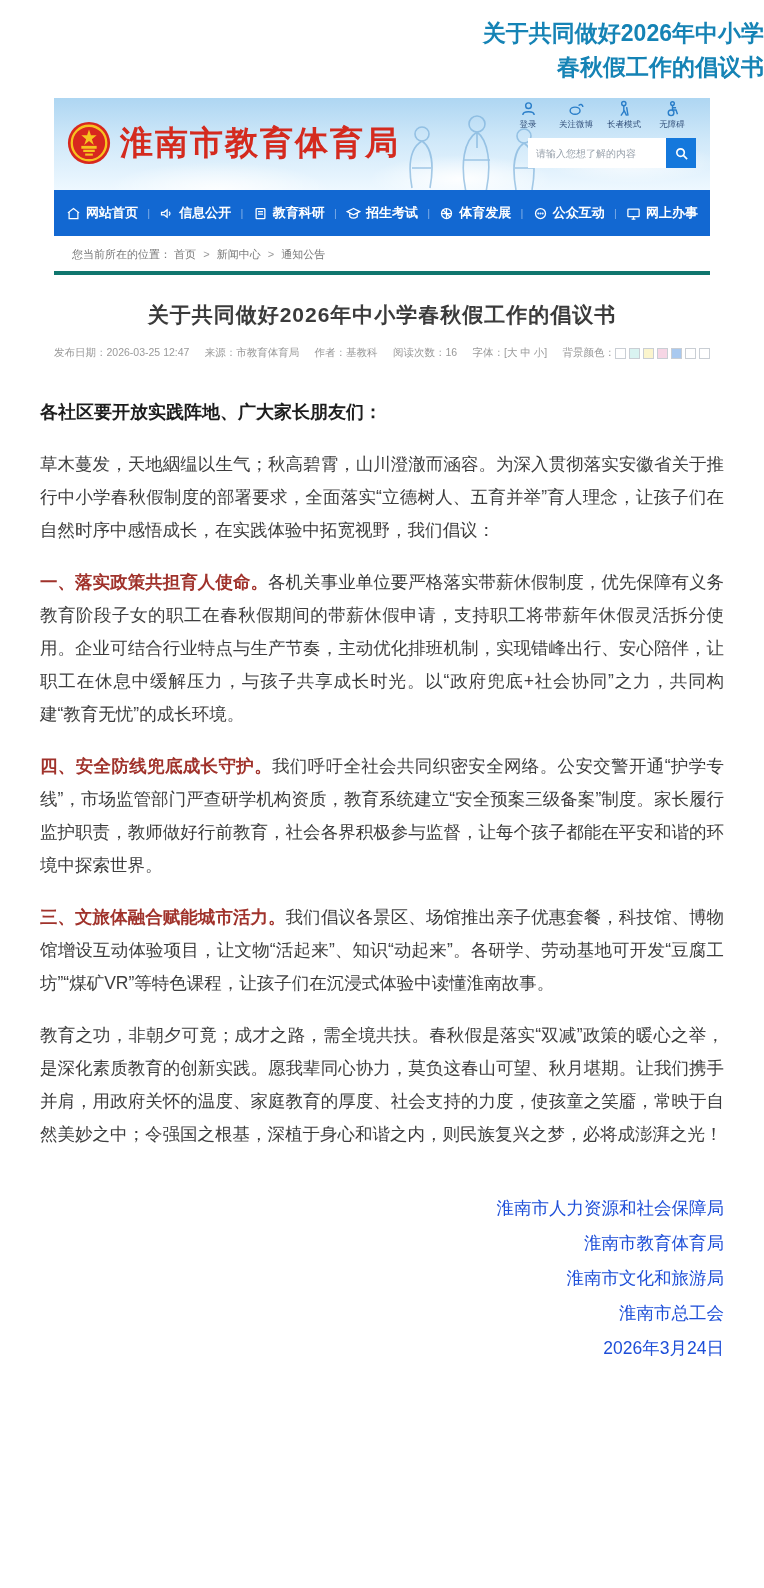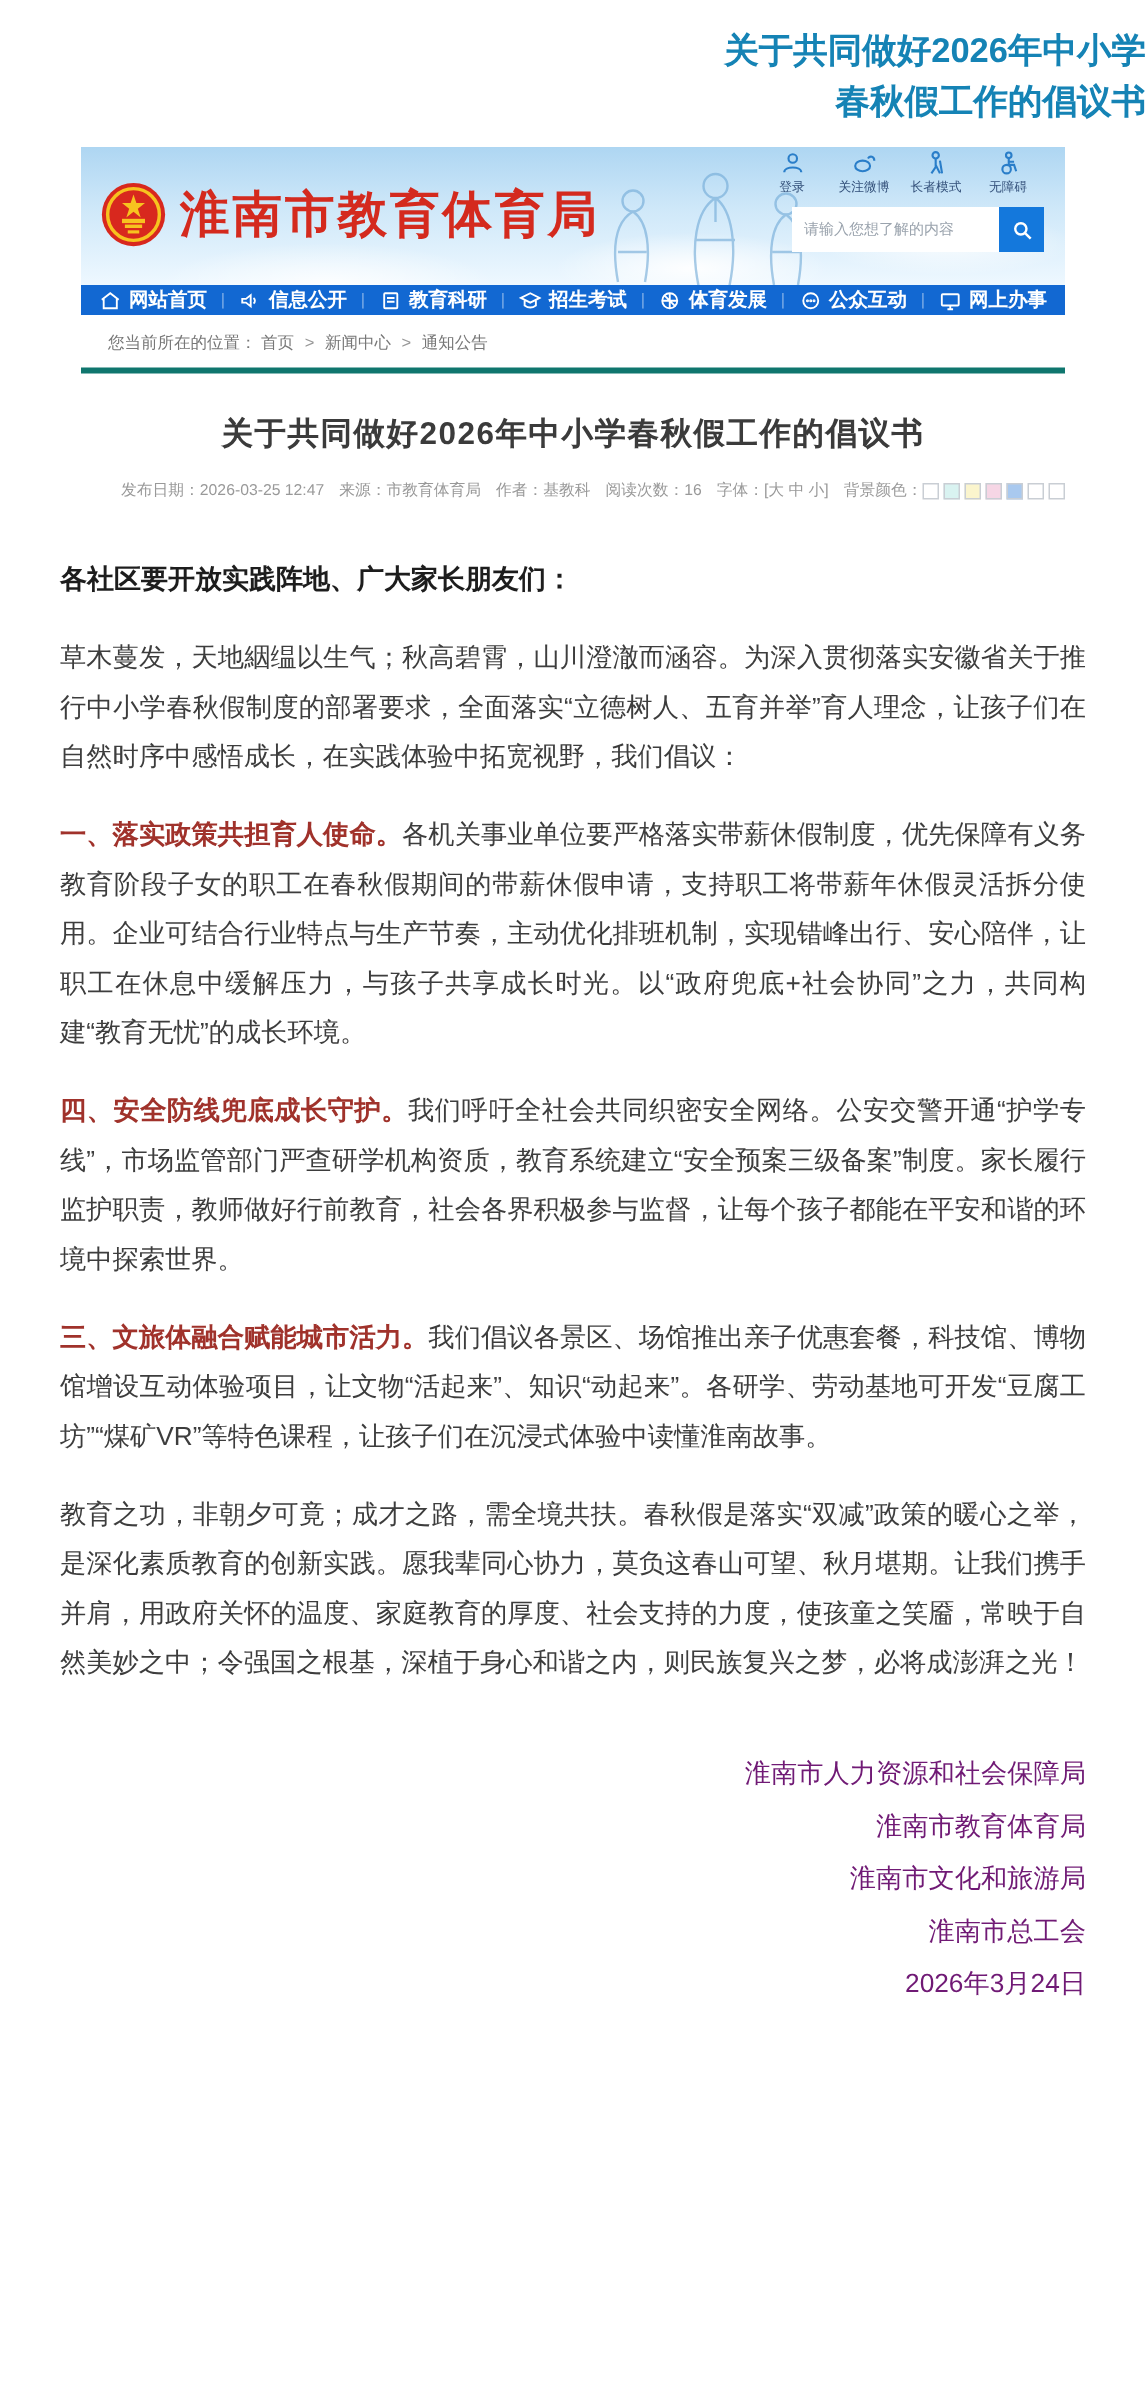--- a/index.html
+++ b/index.html
@@ -29,47 +29,47 @@
   .ql { width:48px; text-align:center; text-decoration:none; cursor:pointer; }
   .ql svg { display:block; margin:0 auto; }
   .ql span { display:block; font-size:8.5px; color:#33507a; margin-top:2px; white-space:nowrap; }
   .search { position:absolute; right:14px; top:40px; display:flex; width:168px; height:30px; }
   .search input { flex:1; border:0; outline:none; background:#fff; padding:0 8px;
     font-size:10px; color:#333; min-width:0; }
   .search input::placeholder { color:#9aa3ad; }
   .search button { width:30px; height:30px; border:0; background:#1478dc; cursor:pointer;
     display:flex; align-items:center; justify-content:center; }
   
-  .nav { height:20px; background:#1268d2; display:flex; align-items:center;
+  .nav { height:46px; background:#1268d2; display:flex; align-items:center;
     justify-content:space-between; padding:0 12px; }
   .nav-item { display:flex; align-items:center; gap:5px; color:#fff; font-size:13px;
     font-weight:bold; text-decoration:none; cursor:pointer; white-space:nowrap; }
   .nav-sep { color:rgba(255,255,255,.45); font-size:11px; }
   
   .breadcrumb { padding:11px 18px 9px; font-size:11px; color:#777;
     border-bottom:4px solid #0f766e; }
   .breadcrumb a { color:#777; text-decoration:none; cursor:pointer; }
   .bc-sep { margin:0 4px; color:#999; }
   
   .article-title { text-align:center; margin-top:26px; font-size:21px; color:#3b3b3b;
     font-weight:600; letter-spacing:1px; }
   .meta { margin-top:17px; text-align:center; font-size:10.5px; color:#999;
-    display:flex; justify-content:flex-end; align-items:center; gap:10px; }
+    display:flex; justify-content:space-between; align-items:center; }
   .meta b { font-weight:normal; }
   .swatches { display:inline-flex; gap:3px; vertical-align:middle; }
   .swatch { width:11px; height:11px; border:1px solid #c9ced4; display:inline-block; cursor:pointer; }
   
   .body { width:684px; margin:36px auto 0; color:#3d3d3d; font-size:17.5px;
     line-height:33px; text-align:justify; }
   .body p { margin:19px 0; }
   .greet { font-weight:bold; color:#1d1d1d; font-size:18px; }
   .sec-head { font-weight:bold; color:#a0322b; }
   .inline-link { color:#3f6eb4; text-decoration:none; cursor:pointer; }
   .sup-search { vertical-align:6px; margin:0 1px; cursor:pointer; }
-  .signs { margin-top:40px; text-align:right; line-height:35px; color:#701a75; }
+  .signs { margin-top:40px; text-align:right; line-height:35px; color:#1d4ed8; }
 </style>
 </head>
 <body>
 
 <div class="doc-title">
   <div>关于共同做好2026年中小学</div>
   <div>春秋假工作的倡议书</div>
 </div>
 
 <div class="site">

